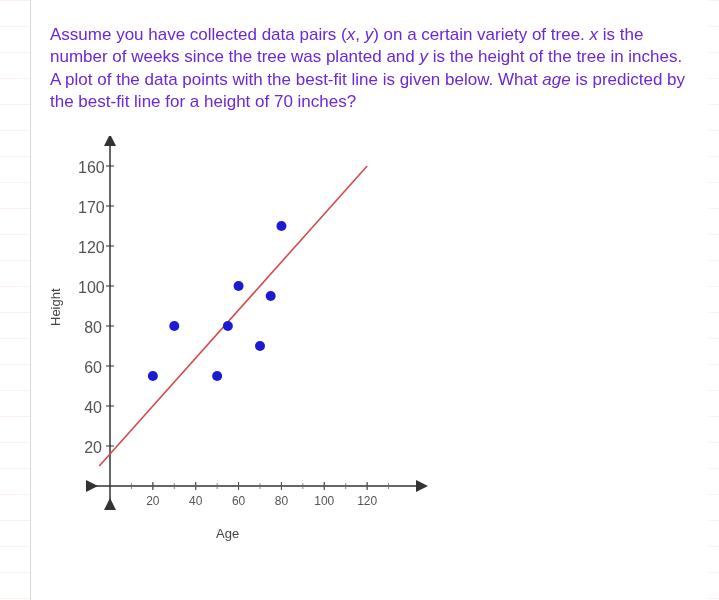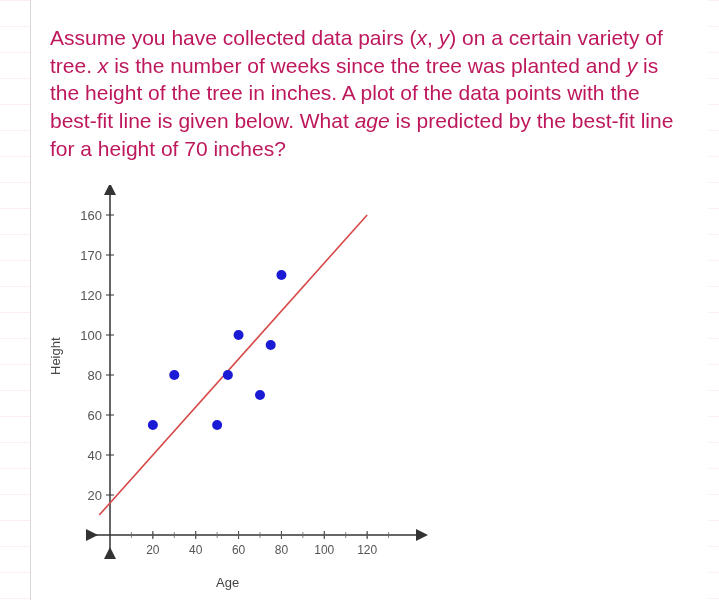--- a/index.html
+++ b/index.html
@@ -38,22 +38,22 @@
         transparent 1px, transparent 26px
       );
     }
     .content {
       position: absolute;
       left: 50px;
       right: 30px;
       top: 24px;
     }
     .question {
-      font-size: 21px;
-      color: #be185d;
+      font-size: 17px;
+      color: #6d28d9;
       line-height: 1.32;
       font-weight: 400;
     }
     .question em { font-style: italic; }
     .chart-region {
       position: relative;
       margin-top: 22px;
       margin-left: 0;
       width: 400px;
       height: 410px;
@@ -69,21 +69,21 @@
     }
     .xlabel {
       position: absolute;
       left: 166px;
       top: 390px;
       font-size: 13px;
       color: #444;
     }
     .ytick {
       position: absolute;
-      font-size: 13px;
+      font-size: 16px;
       color: #555;
       text-align: right;
       width: 24px;
     }
     .xtick {
       position: absolute;
       font-size: 12px;
       color: #555;
       text-align: center;
       width: 24px;

